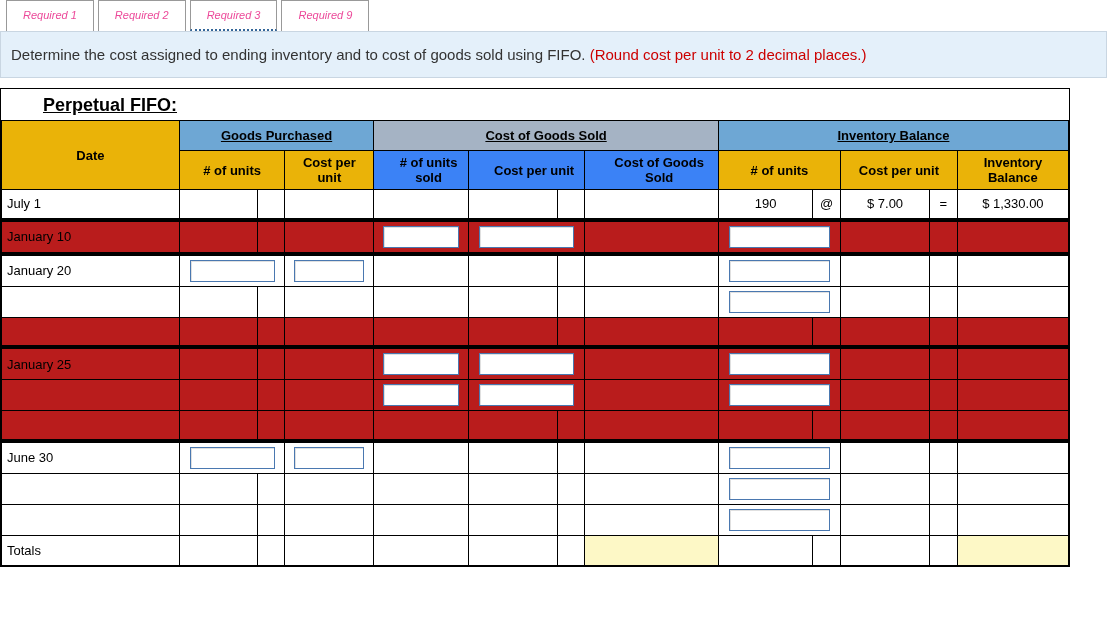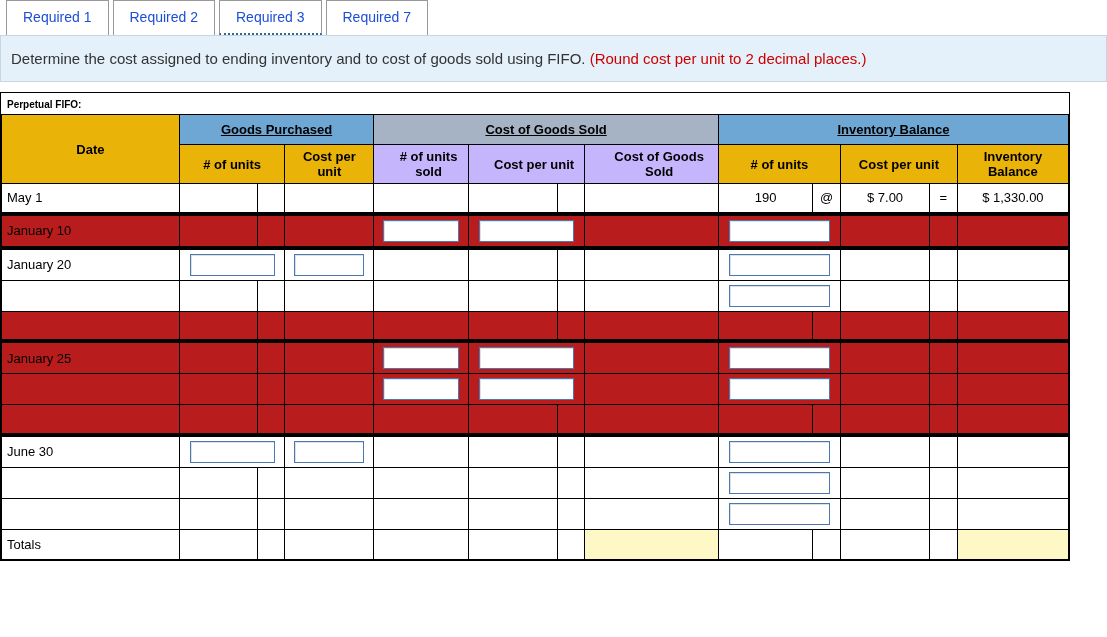--- a/index.html
+++ b/index.html
@@ -4,50 +4,51 @@
 <style>
   * { box-sizing: border-box; margin: 0; padding: 0; }
   body { font-family: Arial, sans-serif; font-size: 13px; color: #000; background: #fff; }
 
   .tabs { display: flex; gap: 4px; padding-left: 6px; }
   .tab {
     padding: 8px 16px;
     border: 1px solid #999;
     border-bottom: none;
     background: #fff;
-    color: #1d4ed8;
+    color: #ec4899;
     cursor: pointer;
-    font-size: 14px;
+    font-size: 11px;
+    font-style: italic;
   }
   .tab.active {
     border-bottom: 2px dotted #336699;
     background: #fff;
   }
 
   .instruction {
     background: #e4f0fa;
     padding: 14px 10px;
     font-size: 15px;
     color: #333;
     border: 1px solid #c9d6e2;
     margin: 0;
   }
   .instruction .red { color: #c00; }
 
   .worksheet { border: 1px solid #000; margin-top: 10px; max-width: 1070px; }
-  .title { font-weight: bold; padding: 6px 6px 4px; font-size: 10px; }
+  .title { font-weight: bold; text-decoration: underline; padding: 6px 6px 4px; font-size: 18px; margin-left: 36px; }
 
   table { border-collapse: collapse; width: 100%; table-layout: fixed; }
   th, td { border: 1px solid #000; padding: 4px 5px; font-size: 13px; height: 30px; }
   th { text-align: center; }
 
   .blue-hdr { background: #6ea7d4; font-weight: bold; text-decoration: underline; margin-left: 32px; }
   .slate-hdr { background: #a5b3c4; font-weight: bold; text-decoration: underline; }
   .sub-blue { background: #eab308; font-weight: bold; }
-  .sub-slate { background: #c4b5fd; font-weight: bold; padding-left: 20px; }
+  .sub-slate { background: #3b82f6; font-weight: bold; padding-left: 20px; }
 
   .row-grey td { background: #b91c1c; }
   .thick-sep td { border-top: 4px solid #000; }
   .yellow { background: #fdf8c6 !important; }
 
   .cell-input {
     display: block;
     margin: 0 auto;
     width: 90%;
     height: 22px;
@@ -58,21 +59,21 @@
   .ta-r { text-align: center; }
   .ta-c { text-align: center; }
 </style>
 </head>
 <body>
 
 <div class="tabs">
   <div class="tab">Required 1</div>
   <div class="tab">Required 2</div>
   <div class="tab active">Required 3</div>
-  <div class="tab">Required 7</div>
+  <div class="tab">Required 9</div>
 </div>
 
 <div class="instruction">
   <span>Determine the cost assigned to ending inventory and to cost of goods sold using FIFO. </span>
   <span class="red">(Round cost per unit to 2 decimal places.)</span>
 </div>
 
 <div class="worksheet">
   <div class="title">Perpetual FIFO:</div>
 
@@ -106,21 +107,21 @@
         <th colspan="2" class="sub-slate">Cost per unit</th>
         <th class="sub-slate">Cost of Goods Sold</th>
         <th colspan="2" class="sub-blue"># of units</th>
         <th colspan="2" class="sub-blue">Cost per unit</th>
         <th class="sub-blue">Inventory Balance</th>
       </tr>
     </thead>
     <tbody>
 
       <tr>
-        <td>May 1</td>
+        <td>July 1</td>
         <td></td>
           <td></td>
           <td></td>
         <td></td>
           <td></td>
           <td></td>
           <td></td>
         <td class="ta-r">190</td>
         <td class="ta-c">@</td>
         <td class="ta-r">$   7.00</td>

